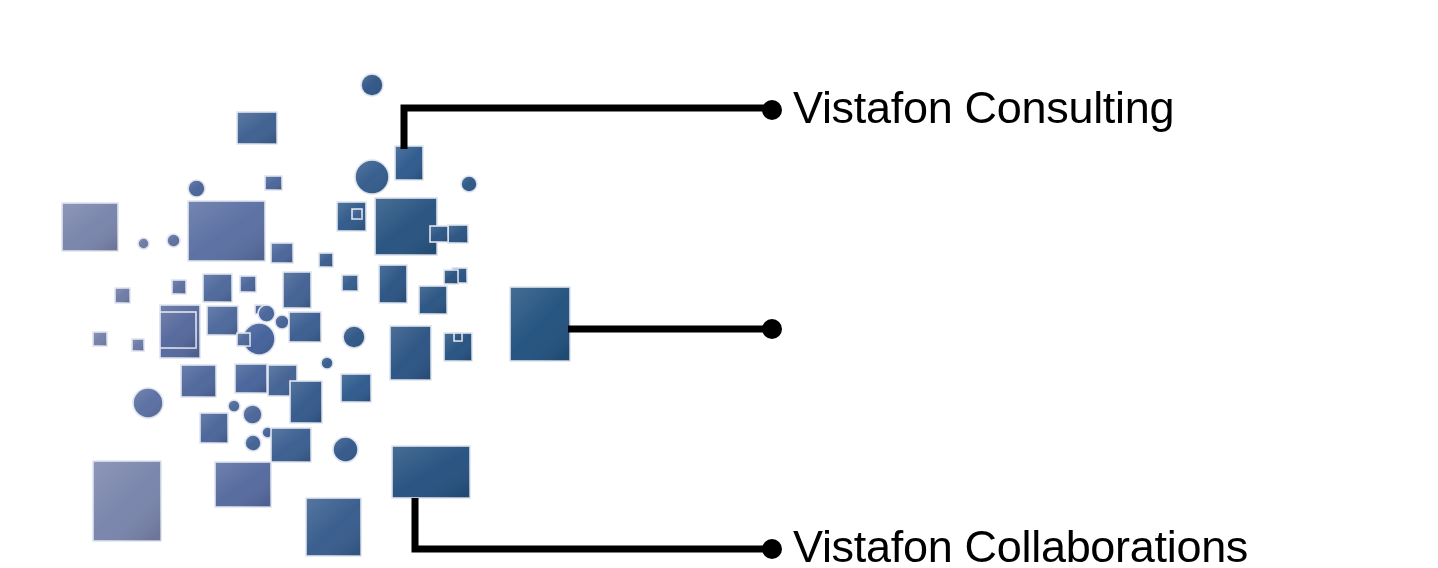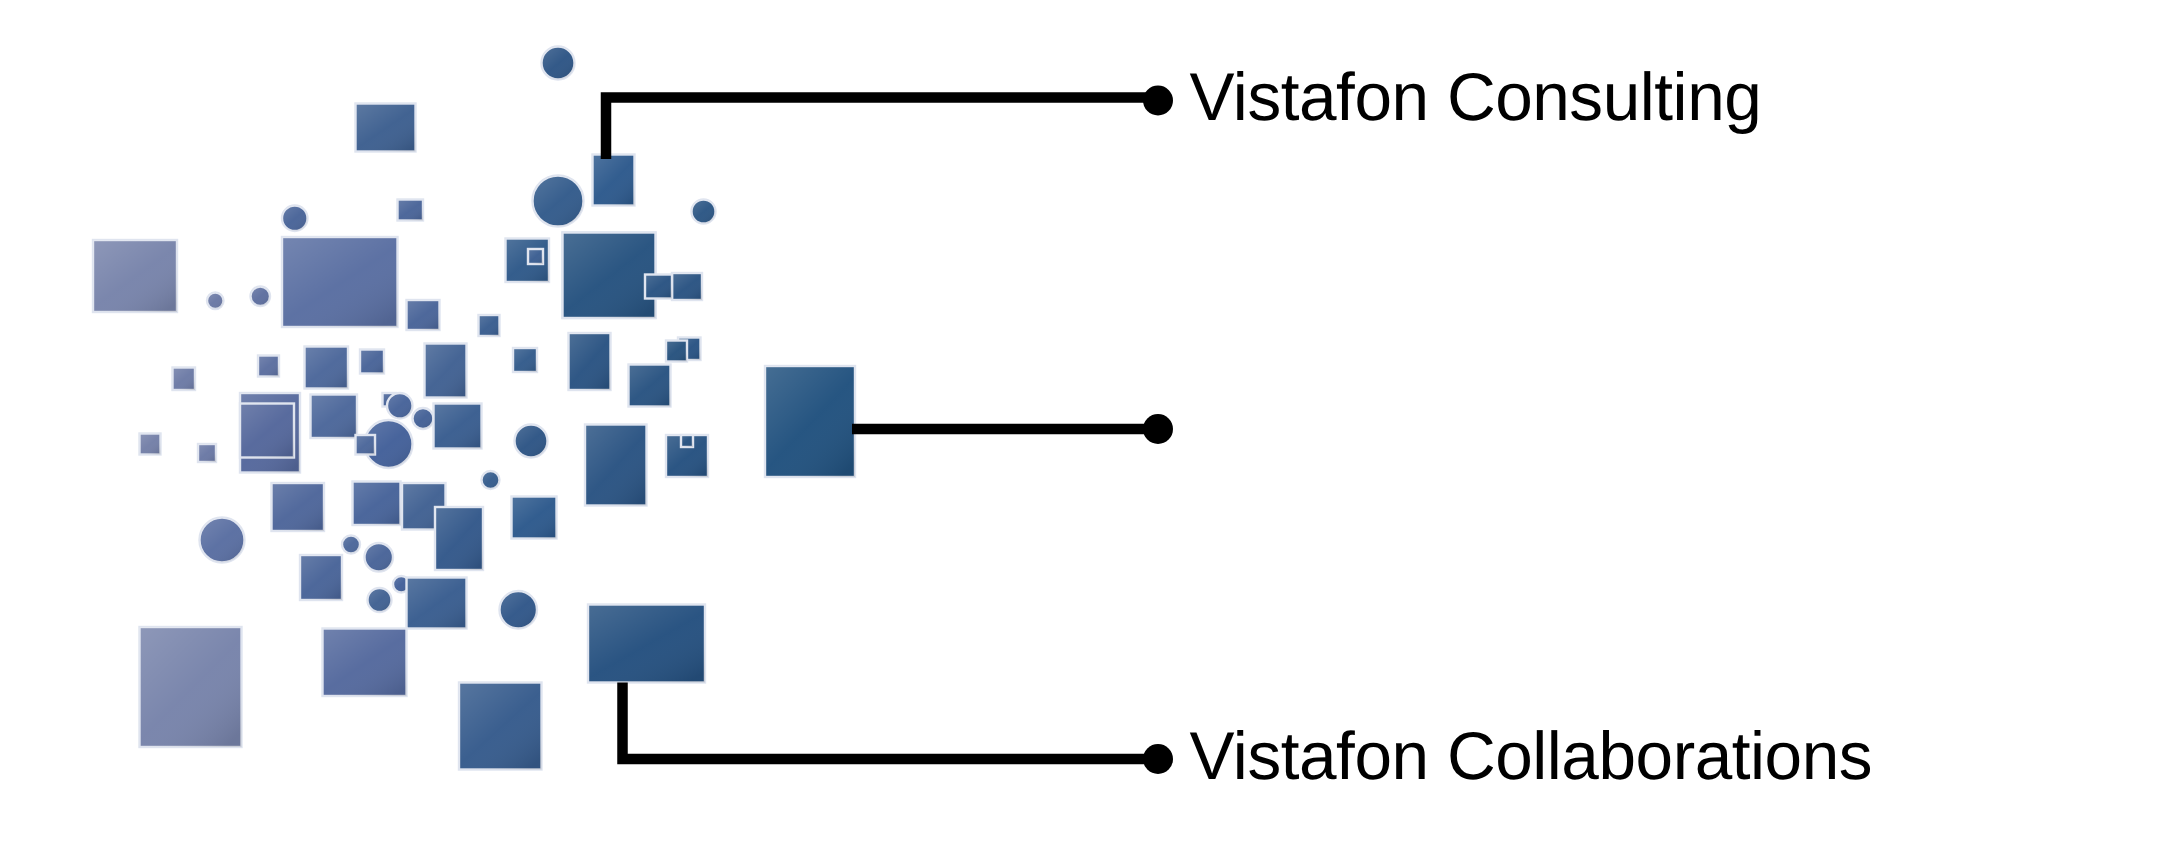--- a/index.html
+++ b/index.html
@@ -3,21 +3,21 @@
 <meta charset="utf-8">
 <title>Vistafon Mosaic Diagram</title>
 <style>
   html,body{margin:0;padding:0;}
   body{
     width:1438px;height:568px;
     background:#ffffff;
     font-family:"Liberation Sans","DejaVu Sans",sans-serif;
     overflow:hidden;
   }
-  #stage{position:relative;width:1438px;height:412px;background:#fff;}
+  #stage{position:relative;width:1438px;height:412px;background:#fff;margin-top:43px;}
   #mosaic{position:absolute;left:0;top:0;width:1438px;height:568px;}
   #leaders{position:absolute;left:0;top:0;width:1438px;height:568px;}
   .callout-label{
     position:absolute;
     font-family:"Liberation Sans","DejaVu Sans",sans-serif;
     font-size:45px;
     font-weight:400;
     color:#000000;
     letter-spacing:-0.3px;
     white-space:nowrap;

